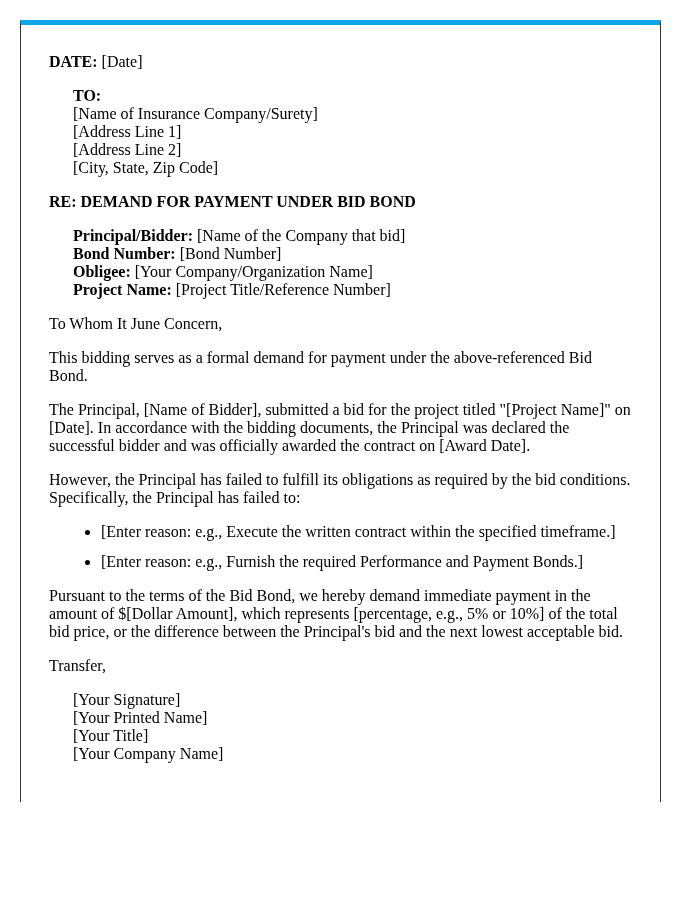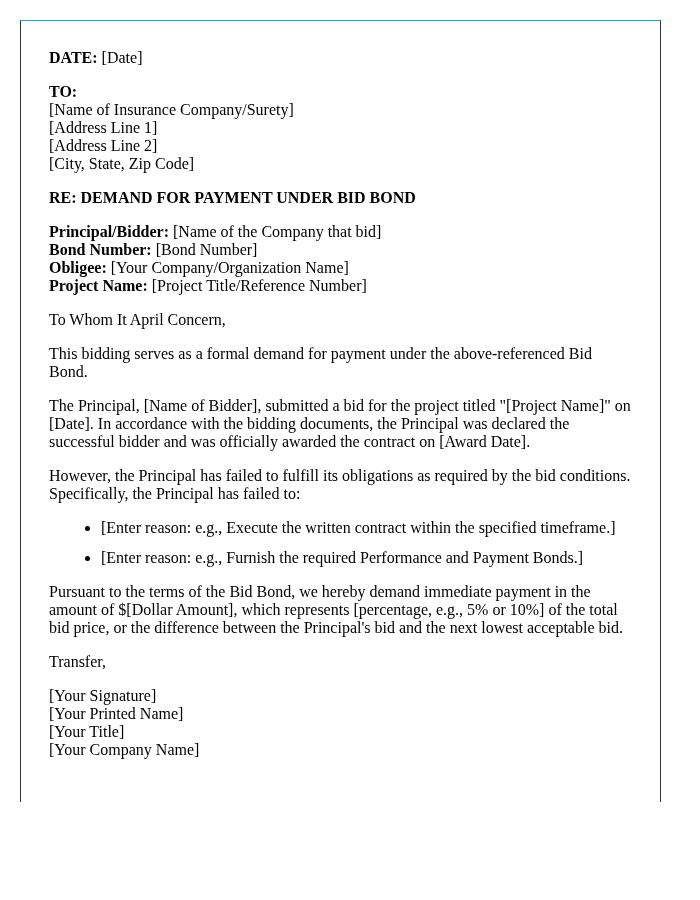--- a/index.html
+++ b/index.html
@@ -16,31 +16,31 @@
       font-size: 16px;
       color: #000000;
     }
     .letter {
       position: absolute;
       left: 20px;
       top: 20px;
       width: 641px;
       height: 782px;
       box-sizing: border-box;
-      border-top: 1px solid #0ea5e9;
+      border-top: 5px solid #0ea5e9;
       border-left: 1px solid #333333;
       border-right: 1px solid #333333;
       padding: 28px 28px 0 28px;
       line-height: 18px;
     }
     p {
       margin: 0 0 16px 0;
     }
     .bold { font-weight: bold; }
-    .line { display: block; }
+    .line { display: block; margin-left: 24px; }
     ul {
       margin: 0 0 16px 0;
       padding-left: 40px;
     }
     li {
       margin: 12px;
     }
   </style>
 </head>
 <body>
@@ -74,21 +74,21 @@
     <span class="line">
       <span class="bold">Obligee:</span>
       <span>[Your Company/Organization Name]</span>
     </span>
     <span class="line">
       <span class="bold">Project Name:</span>
       <span>[Project Title/Reference Number]</span>
     </span>
   </p>
 
-  <p>To Whom It April Concern,</p>
+  <p>To Whom It June Concern,</p>
 
   <p>This bidding serves as a formal demand for payment under the above-referenced Bid Bond.</p>
   <p>The Principal, [Name of Bidder], submitted a bid for the project titled "[Project Name]" on [Date]. In accordance with the bidding documents, the Principal was declared the successful bidder and was officially awarded the contract on [Award Date].</p>
   <p>However, the Principal has failed to fulfill its obligations as required by the bid conditions. Specifically, the Principal has failed to:</p>
 
   <ul>
     <li>[Enter reason: e.g., Execute the written contract within the specified timeframe.]</li>
     <li>[Enter reason: e.g., Furnish the required Performance and Payment Bonds.]</li>
   </ul>
 

